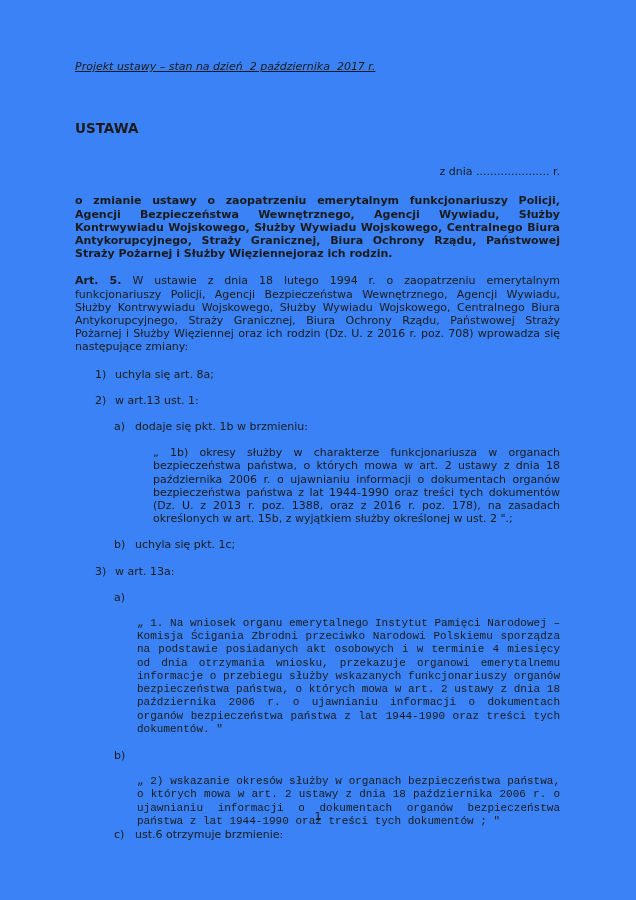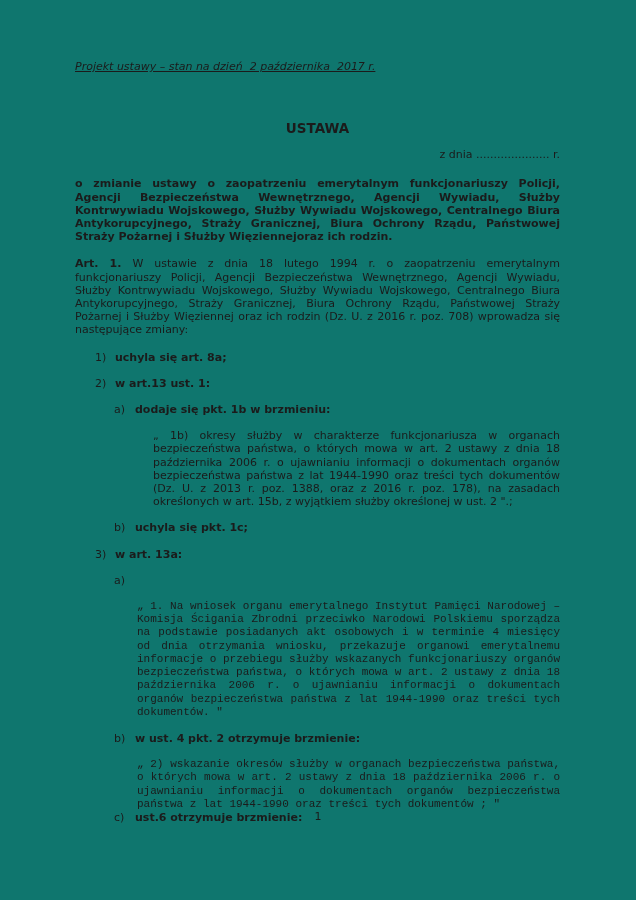--- a/index.html
+++ b/index.html
@@ -1,44 +1,44 @@
 <!DOCTYPE html>
 <html><head>
 <meta charset="utf-8">
 <style>
   html, body { margin: 0; padding: 0; background: #ffffff; }
   .page {
     position: relative;
     width: 636px;
     height: 900px;
-    background: #0f766e;
+    background: #3b82f6;
     color: #1b1b1b;
     font-family: "DejaVu Sans", "Liberation Sans", sans-serif;
     font-size: 11px;
     line-height: 13.2px;
     overflow: hidden;
   }
   .content {
     position: absolute;
     top: 60px;
     left: 75px;
     width: 485px;
   }
   .header-note {
     font-style: italic;
     text-decoration: underline;
     white-space: pre;
     margin-bottom: 47px;
   }
   .doc-title {
-    text-align: center;
+    text-align: left;
     font-weight: bold;
     font-size: 13.5px;
     line-height: 16px;
-    margin-bottom: 12px;
+    margin-bottom: 29px;
   }
   .date-line {
     text-align: right;
     margin-bottom: 16px;
   }
   .subject {
     font-weight: bold;
     text-align: justify;
     margin-bottom: 14px;
   }
@@ -48,21 +48,21 @@
   }
   .li {
     display: flex;
     margin-bottom: 13px;
   }
   .li .marker { flex: 0 0 auto; }
   .l1 { padding-left: 20px; }
   .l1 .marker { width: 20px; }
   .l2 { padding-left: 39px; }
   .l2 .marker { width: 21px; }
-  .li .text { flex: 1 1 auto; font-weight: bold; }
+  .li .text { flex: 1 1 auto; }
   .quote {
     text-align: justify;
     margin-bottom: 13px;
   }
   .quote.qa { margin-left: 78px; }
   .quote.qb { margin-left: 62px; font-family: Liberation Mono, monospace; }
   .quote.nogap { margin-bottom: 0; }
   .page-number {
     position: absolute;
     top: 810px;
@@ -79,21 +79,21 @@
 
     <div class="header-note">Projekt ustawy – stan na dzień  2 października  2017 r.</div>
 
     <div class="doc-title">USTAWA</div>
 
     <div class="date-line">z dnia ..................... r.</div>
 
     <div class="subject">o zmianie ustawy o zaopatrzeniu emerytalnym funkcjonariuszy Policji, Agencji Bezpieczeństwa Wewnętrznego, Agencji Wywiadu, Służby Kontrwywiadu Wojskowego, Służby Wywiadu Wojskowego, Centralnego Biura Antykorupcyjnego, Straży Granicznej, Biura Ochrony Rządu, Państwowej Straży Pożarnej i Służby Więziennejoraz ich rodzin.</div>
 
     <div class="art-intro">
-      <b>Art. 1.</b>
+      <b>Art. 5.</b>
       <span>W ustawie z dnia 18 lutego 1994 r. o zaopatrzeniu emerytalnym funkcjonariuszy Policji, Agencji Bezpieczeństwa Wewnętrznego, Agencji Wywiadu, Służby Kontrwywiadu Wojskowego, Służby Wywiadu Wojskowego, Centralnego Biura Antykorupcyjnego, Straży Granicznej, Biura Ochrony Rządu, Państwowej Straży Pożarnej i Służby Więziennej oraz ich rodzin (Dz. U. z 2016 r. poz. 708) wprowadza się następujące zmiany:</span>
     </div>
 
     <div class="li l1">
       <span class="marker">1)</span>
       <span class="text">uchyla się art. 8a;</span>
     </div>
 
     <div class="li l1">
       <span class="marker">2)</span>
@@ -118,21 +118,20 @@
     </div>
 
     <div class="li l2">
       <span class="marker">a)</span>
     </div>
 
     <div class="quote qb">„ 1. Na wniosek organu emerytalnego Instytut Pamięci Narodowej – Komisja Ścigania Zbrodni przeciwko Narodowi Polskiemu sporządza na podstawie posiadanych akt osobowych i w terminie 4 miesięcy od dnia otrzymania wniosku, przekazuje organowi emerytalnemu informacje o przebiegu służby wskazanych funkcjonariuszy organów bezpieczeństwa państwa, o których mowa w art. 2 ustawy z dnia 18 października 2006 r. o ujawnianiu informacji o dokumentach organów bezpieczeństwa państwa z lat 1944-1990 oraz treści tych dokumentów. "</div>
 
     <div class="li l2">
       <span class="marker">b)</span>
-      <span class="text">w ust. 4 pkt. 2 otrzymuje brzmienie:</span>
     </div>
 
     <div class="quote qb nogap">„ 2) wskazanie okresów służby w organach bezpieczeństwa państwa, o których mowa w art. 2 ustawy z dnia 18 października 2006 r. o ujawnianiu informacji o dokumentach organów bezpieczeństwa państwa z lat 1944-1990 oraz treści tych dokumentów ; "</div>
 
     <div class="li l2">
       <span class="marker">c)</span>
       <span class="text">ust.6 otrzymuje brzmienie:</span>
     </div>
 
   </div>

